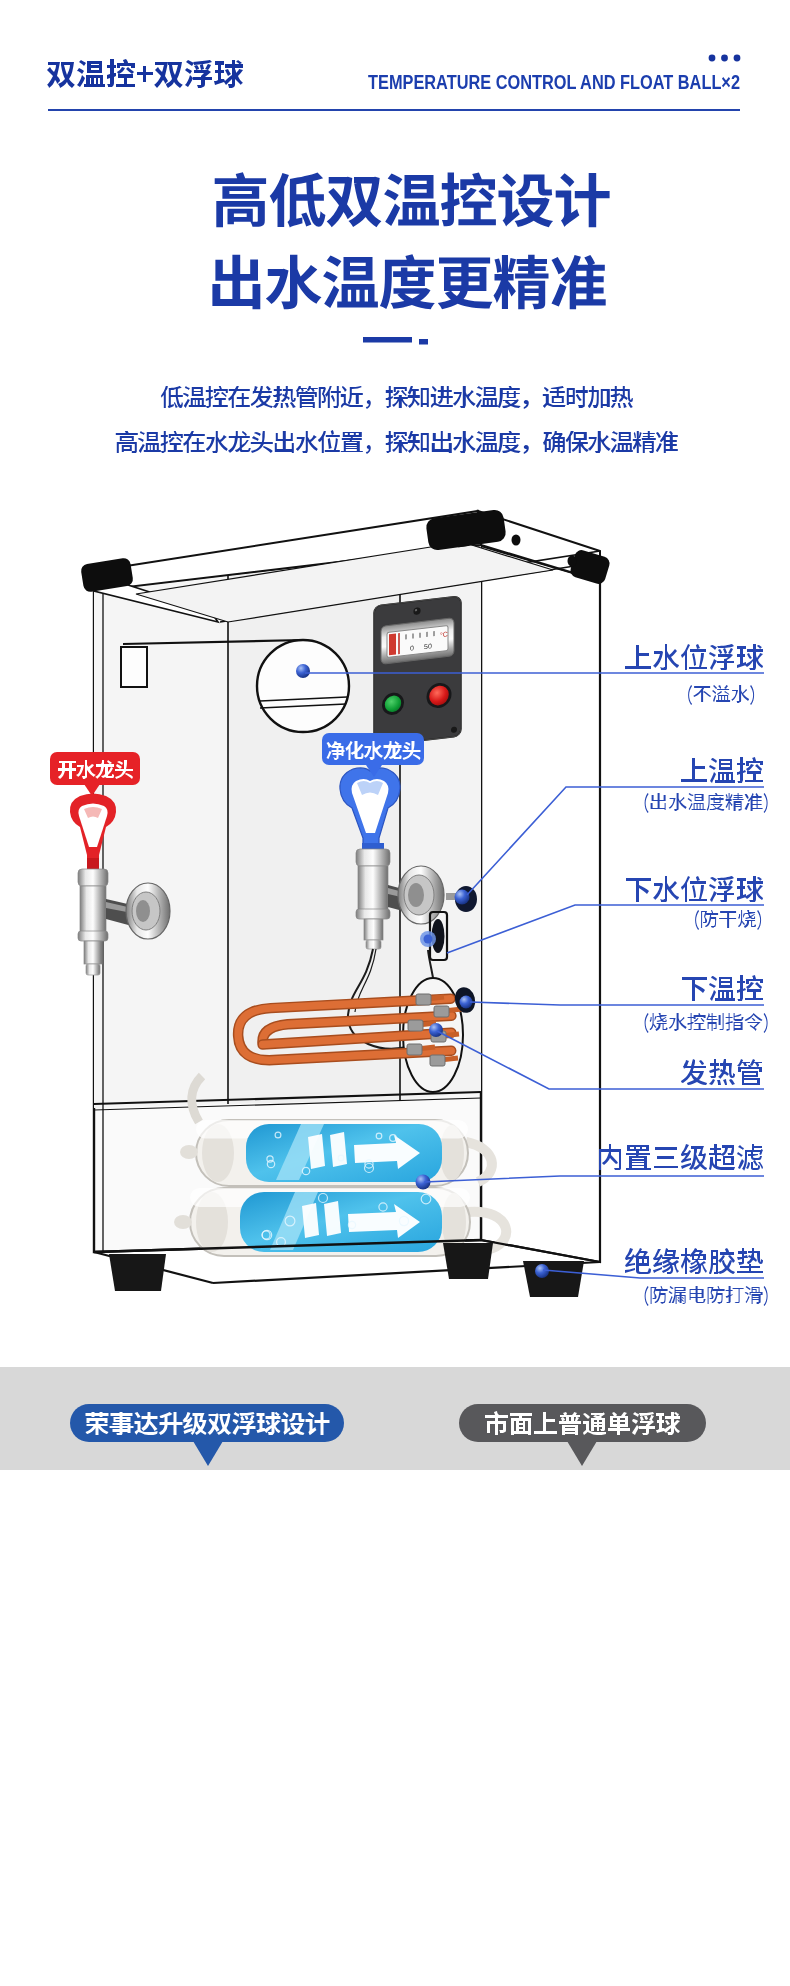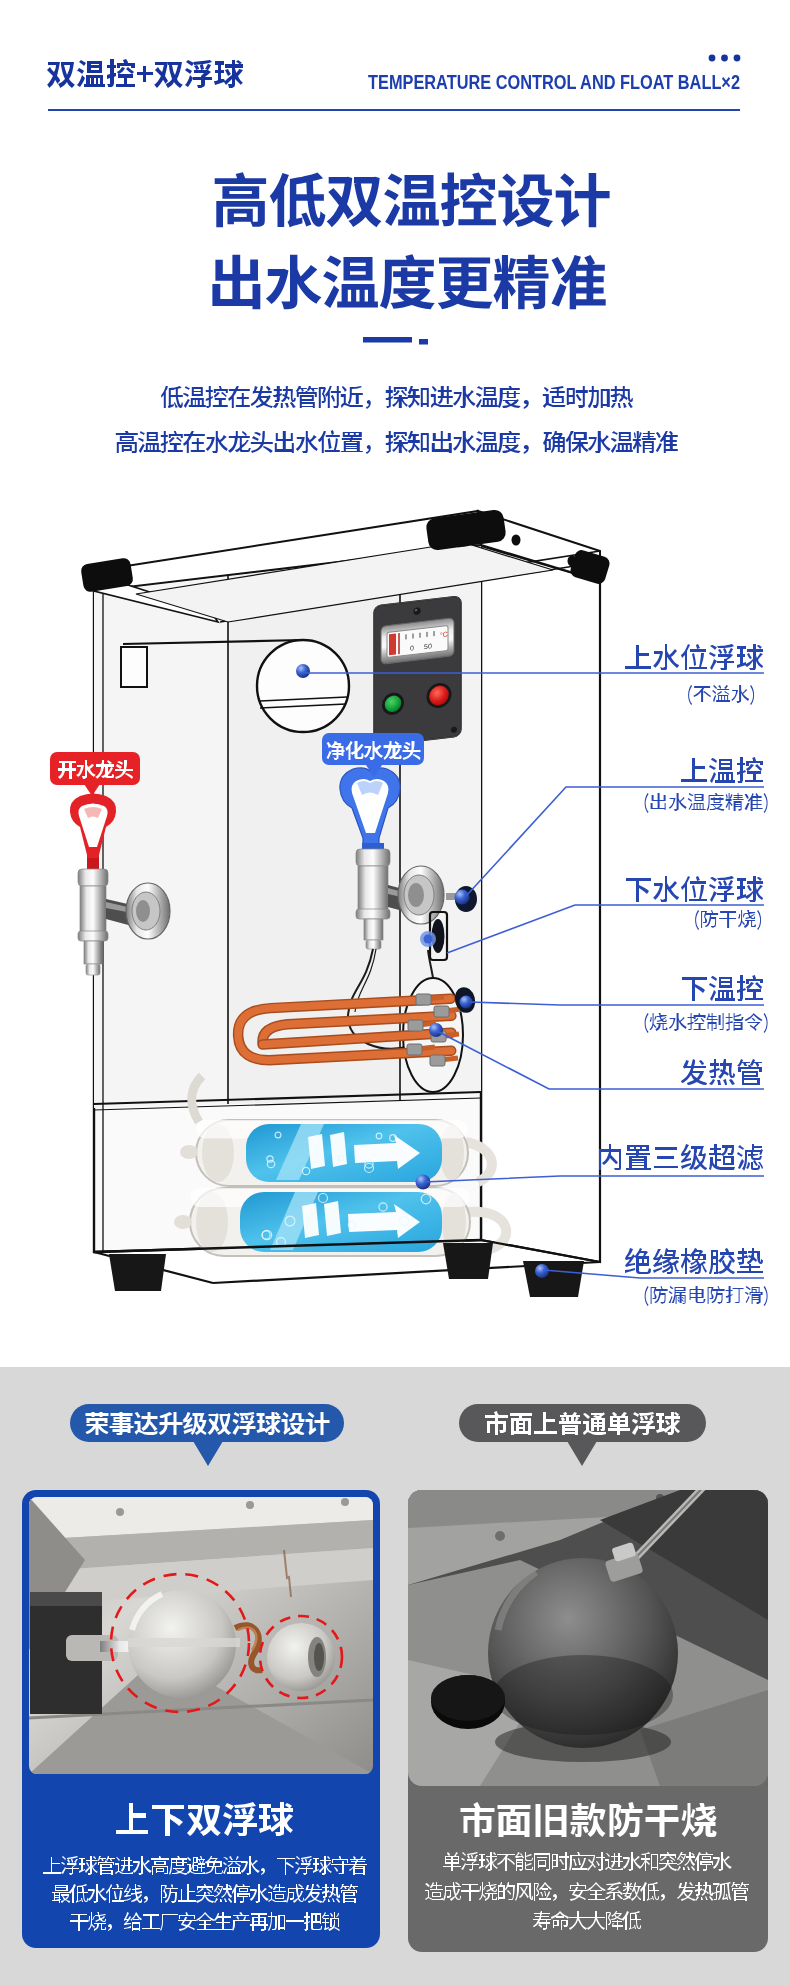--- a/index.html
+++ b/index.html
@@ -1,14 +1,14 @@
 <!DOCTYPE html>
 <html><head><meta charset="utf-8"><style>
 html,body{margin:0;padding:0;background:#fff;}
-#page{position:relative;width:790px;height:1986px;overflow:hidden;font-family:"Liberation Sans",sans-serif;}
+#page{position:relative;width:790px;height:1470px;overflow:hidden;font-family:"Liberation Sans",sans-serif;}
 svg{display:block;}
 </style></head><body>
 <div id="page">
     <svg width="790" height="1986" viewBox="0 0 790 1986">
       <defs>
 <radialGradient id="bdot" cx="0.35" cy="0.3" r="0.75">
  <stop offset="0" stop-color="#aac2f5"></stop>
           <stop offset="0.45" stop-color="#3c63d4"></stop>
           <stop offset="1" stop-color="#142e7e"></stop>
 </radialGradient>

